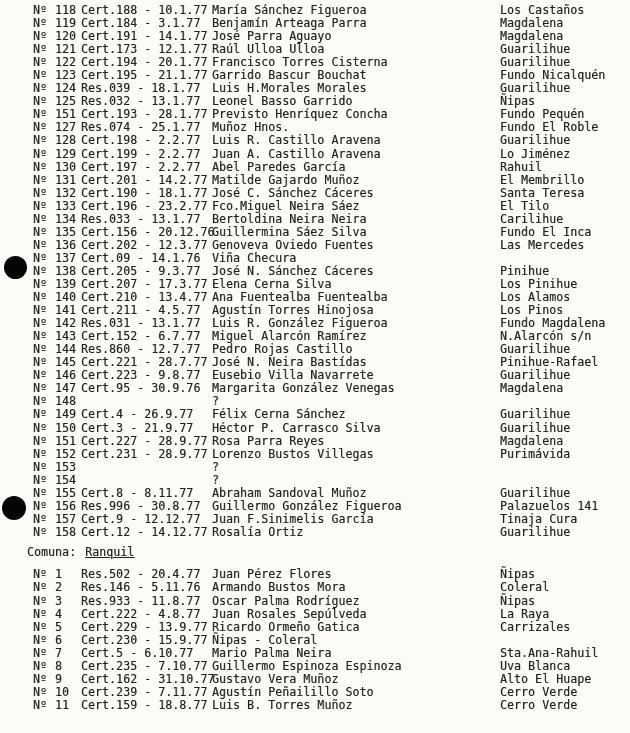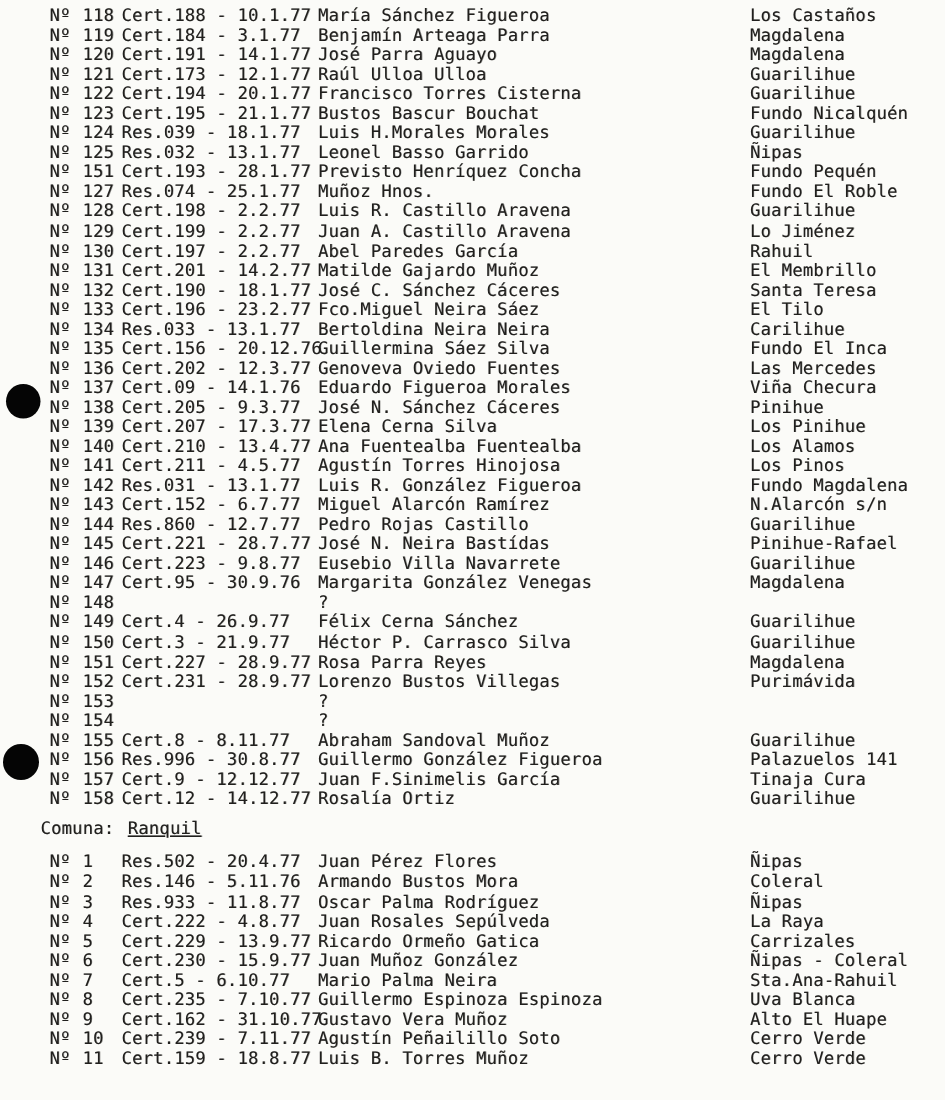--- a/index.html
+++ b/index.html
@@ -100,21 +100,21 @@
     <span class="c no">Nº</span>
     <span class="c num">122</span>
     <span class="c ref">Cert.194 - 20.1.77</span>
     <span class="c nm">Francisco Torres Cisterna</span>
     <span class="c pl">Guarilihue</span>
   </div>
       <div class="row">
     <span class="c no">Nº</span>
     <span class="c num">123</span>
     <span class="c ref">Cert.195 - 21.1.77</span>
-    <span class="c nm">Bustos Bascur Bouchat</span>
+    <span class="c nm">Garrido Bascur Bouchat</span>
     <span class="c pl">Fundo Nicalquén</span>
   </div>
       <div class="row">
     <span class="c no">Nº</span>
     <span class="c num">124</span>
     <span class="c ref">Res.039 - 18.1.77</span>
     <span class="c nm">Luis H.Morales Morales</span>
     <span class="c pl">Guarilihue</span>
   </div>
       <div class="row">
@@ -198,21 +198,20 @@
     <span class="c no">Nº</span>
     <span class="c num">136</span>
     <span class="c ref">Cert.202 - 12.3.77</span>
     <span class="c nm">Genoveva Oviedo Fuentes</span>
     <span class="c pl">Las Mercedes</span>
   </div>
       <div class="row">
     <span class="c no">Nº</span>
     <span class="c num">137</span>
     <span class="c ref">Cert.09 - 14.1.76</span>
-    <span class="c nm">Eduardo Figueroa Morales</span>
     <span class="c pl">Viña Checura</span>
   </div>
       <div class="row">
     <span class="c no">Nº</span>
     <span class="c num">138</span>
     <span class="c ref">Cert.205 - 9.3.77</span>
     <span class="c nm">José N. Sánchez Cáceres</span>
     <span class="c pl">Pinihue</span>
   </div>
       <div class="row">
@@ -394,21 +393,20 @@
     <span class="c no">Nº</span>
     <span class="c num">5</span>
     <span class="c ref">Cert.229 - 13.9.77</span>
     <span class="c nm">Ricardo Ormeño Gatica</span>
     <span class="c pl">Carrizales</span>
   </div>
       <div class="row">
     <span class="c no">Nº</span>
     <span class="c num">6</span>
     <span class="c ref">Cert.230 - 15.9.77</span>
-    <span class="c nm">Juan Muñoz González</span>
     <span class="c pl">Ñipas - Coleral</span>
   </div>
       <div class="row">
     <span class="c no">Nº</span>
     <span class="c num">7</span>
     <span class="c ref">Cert.5 - 6.10.77</span>
     <span class="c nm">Mario Palma Neira</span>
     <span class="c pl">Sta.Ana-Rahuil</span>
   </div>
       <div class="row">

